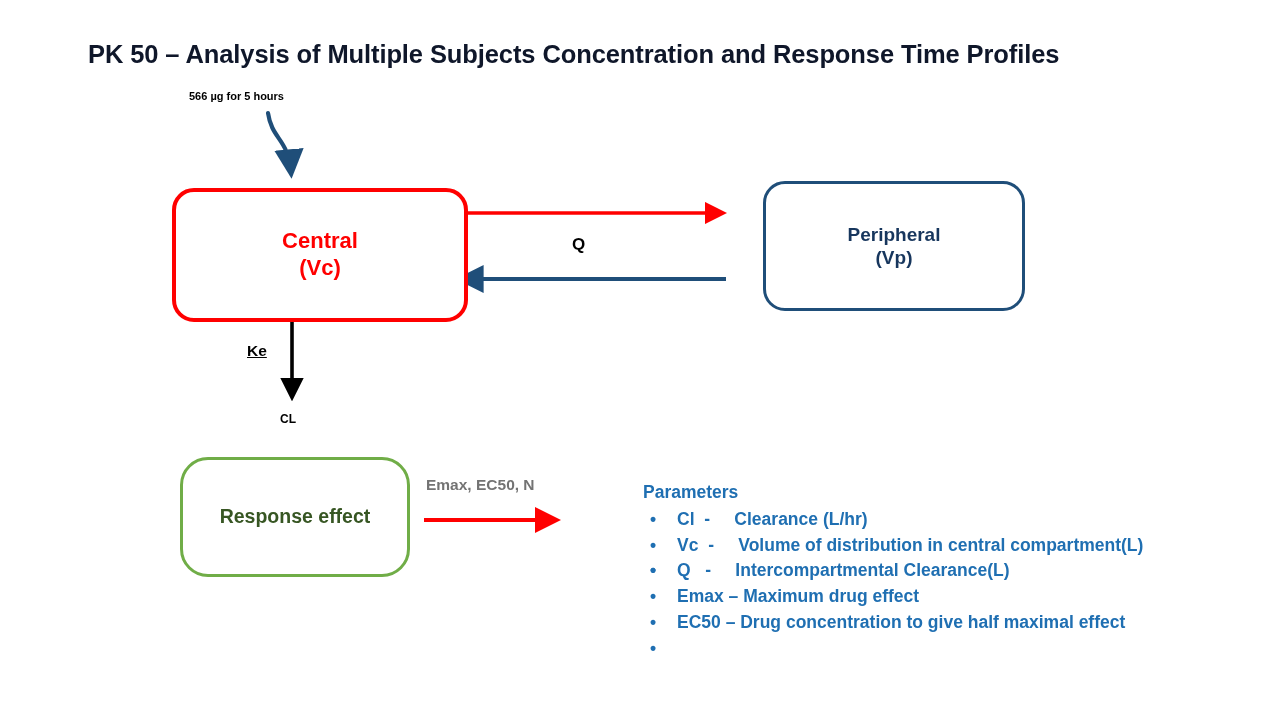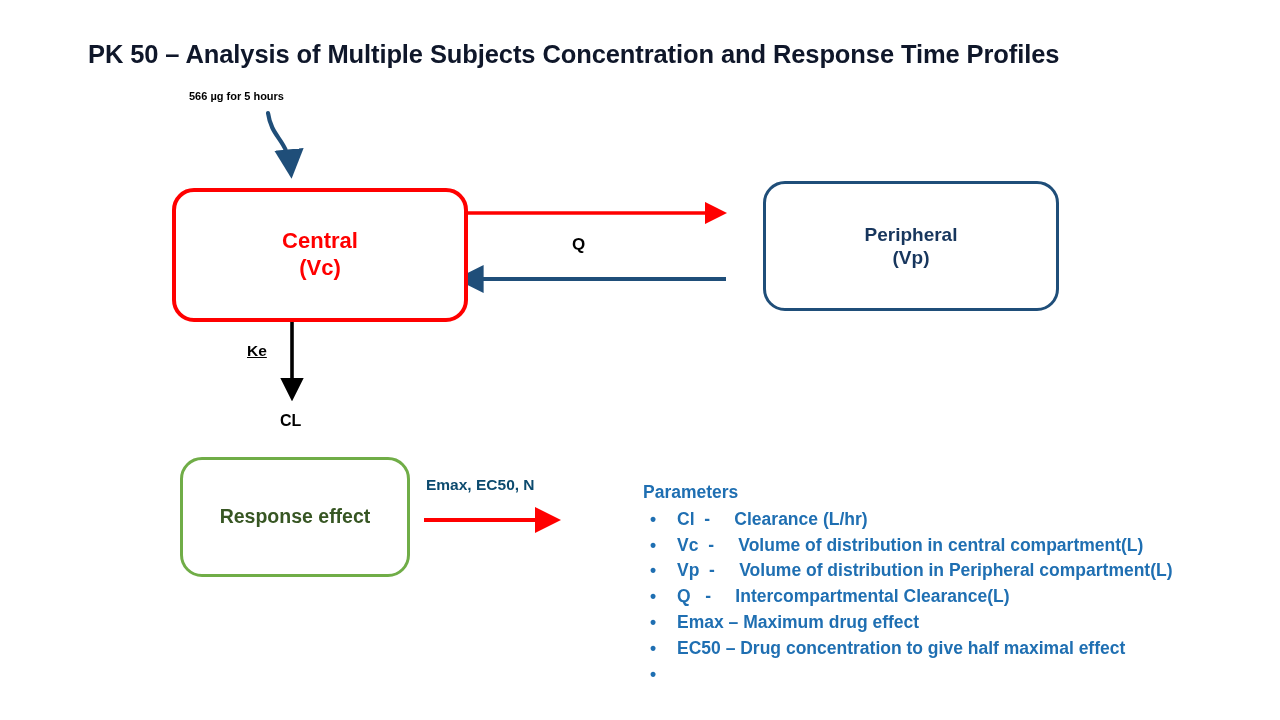--- a/index.html
+++ b/index.html
@@ -68,21 +68,21 @@
     border: 4px solid #FF0000;
     color: #FF0000;
     font-size: 22px;
     font-weight: bold;
     margin-top: 8px;
   }
 
   #box-peripheral {
     left: 763px;
     top: 181px;
-    width: 296px;
+    width: 262px;
     height: 130px;
     border: 3.5px solid #1F4E79;
     color: #17365D;
     font-size: 19px;
     font-weight: bold;
     align-items: center;
   }
 
   #box-response {
     left: 180px;
@@ -117,30 +117,30 @@
     left: 247px;
     top: 342px;
     font-size: 15.5px;
     font-weight: bold;
     color: #000000;
     text-decoration: underline;
   }
   #label-cl {
     left: 280px;
     top: 412px;
-    font-size: 16px;
+    font-size: 12px;
     font-weight: bold;
     color: #000000;
   }
   #label-emax-edge {
     left: 426px;
     top: 476px;
     font-size: 15.5px;
     font-weight: bold;
-    color: #0c4a6e;
+    color: #737373;
   }
 
   
   #parameters {
     position: absolute;
     left: 631px;
     top: 481px;
     width: 650px;
     color: #1F6FB2;
     font-size: 17.5px;
@@ -211,38 +211,38 @@
   <div id="box-central" class="box" style="border-color: rgb(255, 0, 0); color: rgb(255, 0, 0);">
     <div>Central</div>
     <div>(Vc)</div>
   </div>
 
   <div id="box-peripheral" class="box" style="border-color: rgb(31, 78, 121);">
     <div>Peripheral</div>
     <div>(Vp)</div>
   </div>
 
-  <div id="box-response" class="box" style="border-color: rgb(112, 173, 71); color: rgb(55, 86, 35);">
+  <div id="box-response" class="box" style="border-color: rgb(112, 173, 71); color: rgb(55, 86, 35); border-radius: 28px;">
     <div>Response effect</div>
   </div>
 
   <div id="label-q" class="abs">Q</div>
 
   <div id="label-ke" class="abs">Ke</div>
 
   <div id="label-cl" class="abs">CL</div>
 
   <div id="label-emax-edge" class="abs">Emax, EC50, N</div>
 
   <div id="parameters" style="color: rgb(31, 111, 178);">
     <div id="parameters-heading" style="color: rgb(31, 111, 178);">Parameters</div>
     <ul id="parameters-list">
         <li><span class="bullet">•</span><span>Cl  -     Clearance (L/hr)</span></li>
         <li><span class="bullet">•</span><span>Vc  -     Volume of distribution in central compartment(L)</span></li>
-        <li><span class="bullet">•</span><span>Vp  -     Volume of distribution in Peripheral compartment(L)</span></li>
+        <li><span class="bullet">•</span></li>
         <li><span class="bullet">•</span><span>Q   -     Intercompartmental Clearance(L)</span></li>
         <li><span class="bullet">•</span><span>Emax – Maximum drug effect</span></li>
         <li><span class="bullet">•</span><span>EC50 – Drug concentration to give half maximal effect</span></li>
         <li><span class="bullet">•</span></li>
       </ul>
   </div>
 
 </div>
 
 </body></html>

